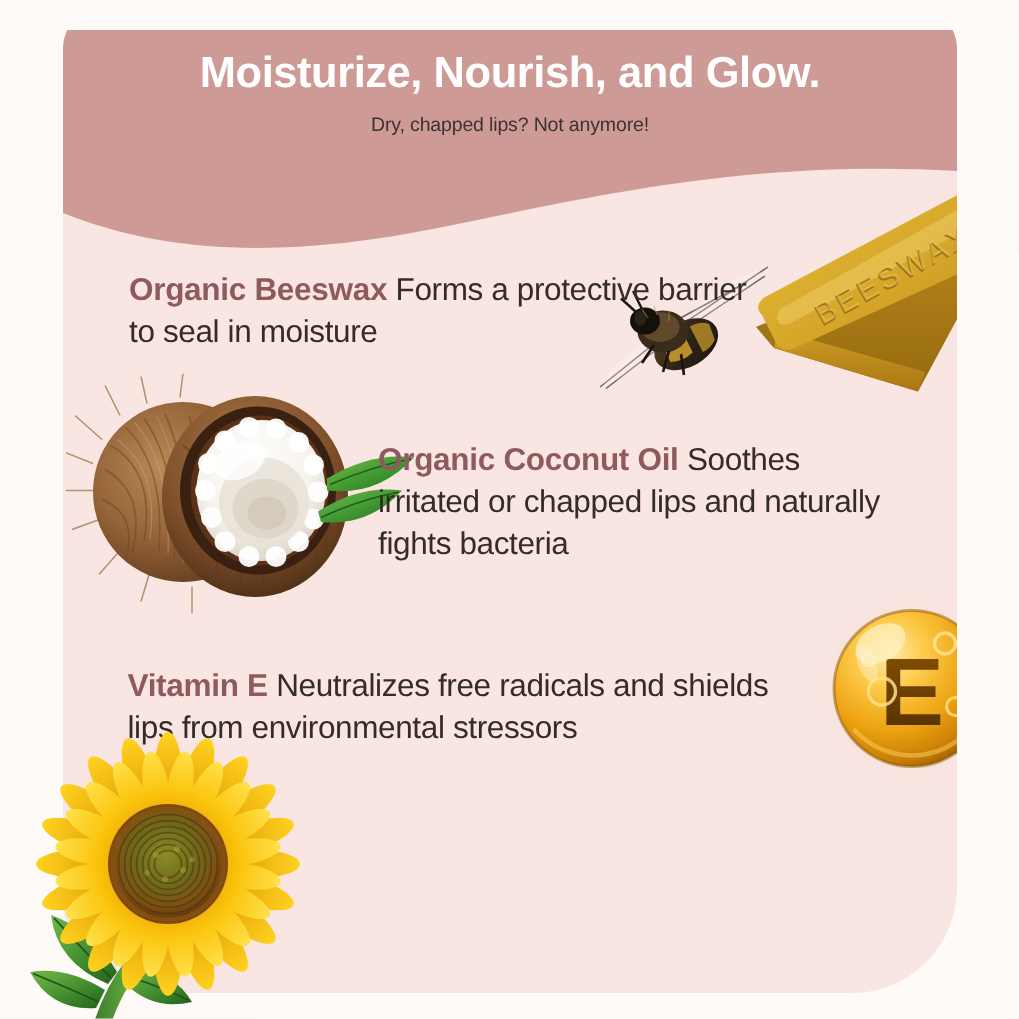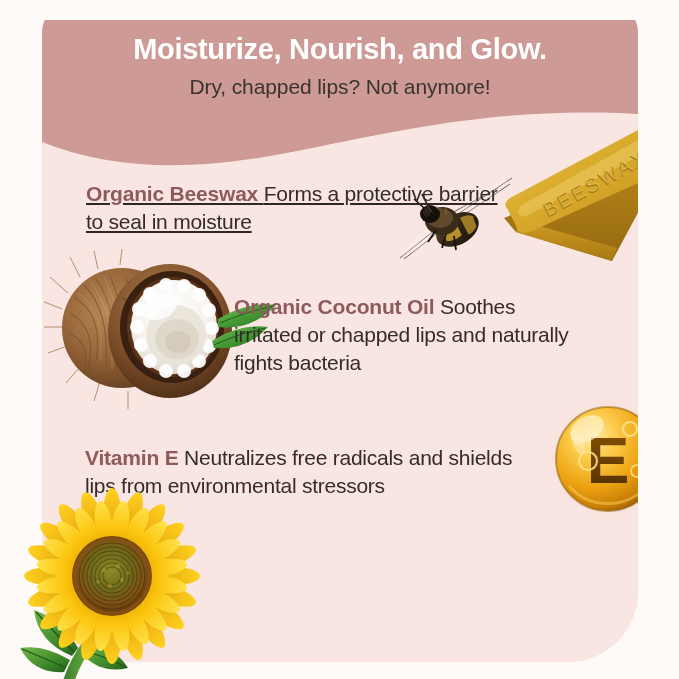--- a/index.html
+++ b/index.html
@@ -76,21 +76,21 @@
     color: #ffffff;
     font-size: 29px;
     font-weight: bold;
     letter-spacing: -0.3px;
     margin: 0;
     line-height: 1.15;
     font-family: "Liberation Sans", sans-serif;
   }
   #subtitle {
     color: #3b3330;
-    font-size: 21px;
+    font-size: 13px;
     font-weight: normal;
     margin: 9px 0 0 0;
     letter-spacing: -0.1px;
     font-family: "Liberation Sans", sans-serif;
   }
 
   
   .ing-block {
     position: absolute;
     z-index: 6;
@@ -598,26 +598,26 @@
             <circle cx="-2" cy="10" r="2"></circle>
           <circle cx="-14" cy="6" r="1.8"></circle>
             <circle cx="16" cy="-3" r="1.8"></circle>
         </g>
 
         <circle cx="0" cy="0" r="37" fill="none" stroke="#8a5110" stroke-width="3" opacity=".8"></circle>
       </g>
     </svg>
   </div>
 
-  <div class="ing-block" id="block-beeswax" style="left:86px; top:160px; width:420px;text-decoration:underline;">
+  <div class="ing-block" id="block-beeswax" style="left:86px; top:160px; width:420px;">
     <span class="ing-name">Organic Beeswax</span>
     <span class="ing-desc">Forms a protective barrier to seal in moisture</span>
   </div>
 
-  <div class="ing-block" id="block-coconut" style="left:234px; top:273px; width:336px;">
+  <div class="ing-block" id="block-coconut" style="left:252px; top:273px; width:336px;">
     <span class="ing-name">Organic Coconut Oil</span>
     <span class="ing-desc">Soothes irritated or chapped lips and naturally fights bacteria</span>
   </div>
 
   <div class="ing-block" id="block-vitamin-e" style="left:85px; top:424px; width:450px;">
     <span class="ing-name">Vitamin E</span>
     <span class="ing-desc">Neutralizes free radicals and shields lips from environmental stressors</span>
   </div>
 
 

